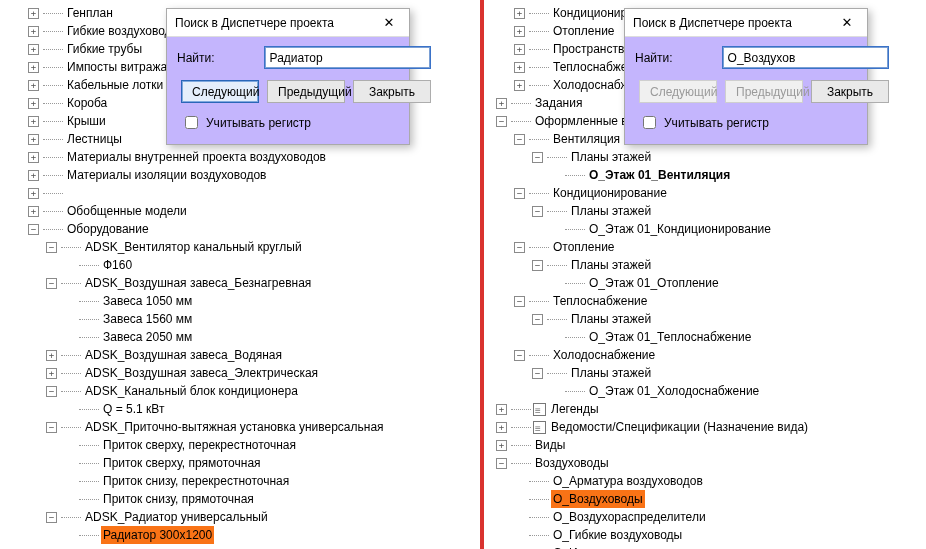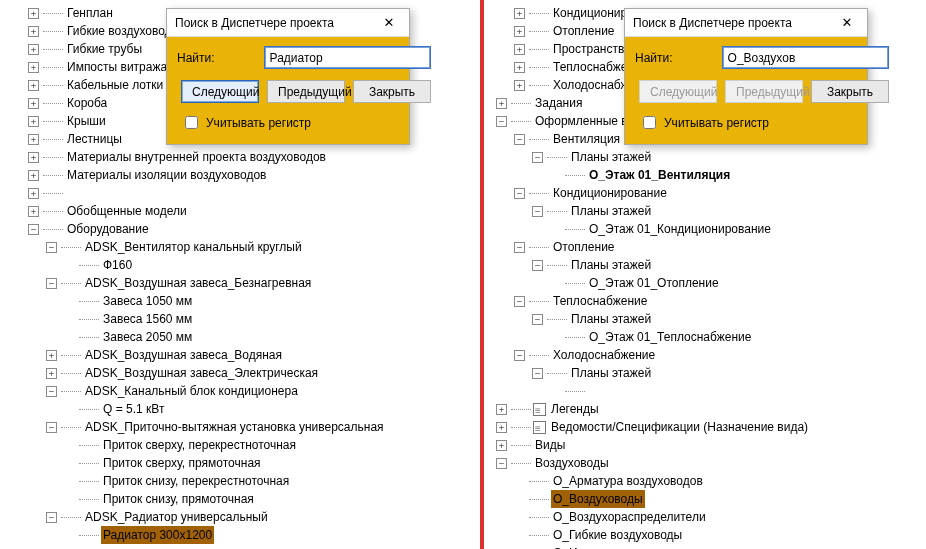--- a/index.html
+++ b/index.html
@@ -79,21 +79,21 @@
     position:absolute;
     top:9px;
     left:0;
     width:20px;
     border-top:1px dotted #999;
   }
   .label {
     padding: 0 2px;
   }
   .label.highlight {
-    background: #a16207;
+    background: #f97316;
   }
   .label.bold { font-weight: bold; }
   .icon-sheet {
     width:13px; height:13px;
     border:1px solid #777;
     background:#fff;
     display:inline-block;
     margin-right:3px;
     position:relative;
     flex-shrink:0;
@@ -103,21 +103,21 @@
     position:absolute;
     top:-2px; left:1px;
     font-size:10px;
     color:#777;
   }
 
   
   .dialog {
     position:absolute;
     width:244px;
-    background:#eab308;
+    background:#c4b5fd;
     border:1px solid #aaa;
     box-shadow: 3px 3px 8px rgba(0,0,0,0.25);
     font-size:12px;
   }
   .dialog .titlebar {
     height:28px;
     background:#fff;
     display:flex;
     align-items:center;
     padding:0 4px 0 8px;
@@ -505,20 +505,21 @@
       <div class="row">
         <span style="display: inline-block; width: 42px; flex-shrink: 0;"></span>
         <span class="toggle">−</span>
         <span class="dots"></span>
         <span class="label">Планы этажей</span>
       </div>
       <div class="row">
         <span style="display: inline-block; width: 60px; flex-shrink: 0;"></span>
         <span class="toggle-spacer"></span>
         <span class="dots"></span>
+        <span class="label">О_Этаж 01_Холодоснабжение</span>
       </div>
       <div class="row">
         <span style="display: inline-block; width: 6px; flex-shrink: 0;"></span>
         <span class="toggle">+</span>
         <span class="dots"></span>
         <span class="icon-sheet"></span>
         <span class="label">Легенды</span>
       </div>
       <div class="row">
         <span style="display: inline-block; width: 6px; flex-shrink: 0;"></span>

